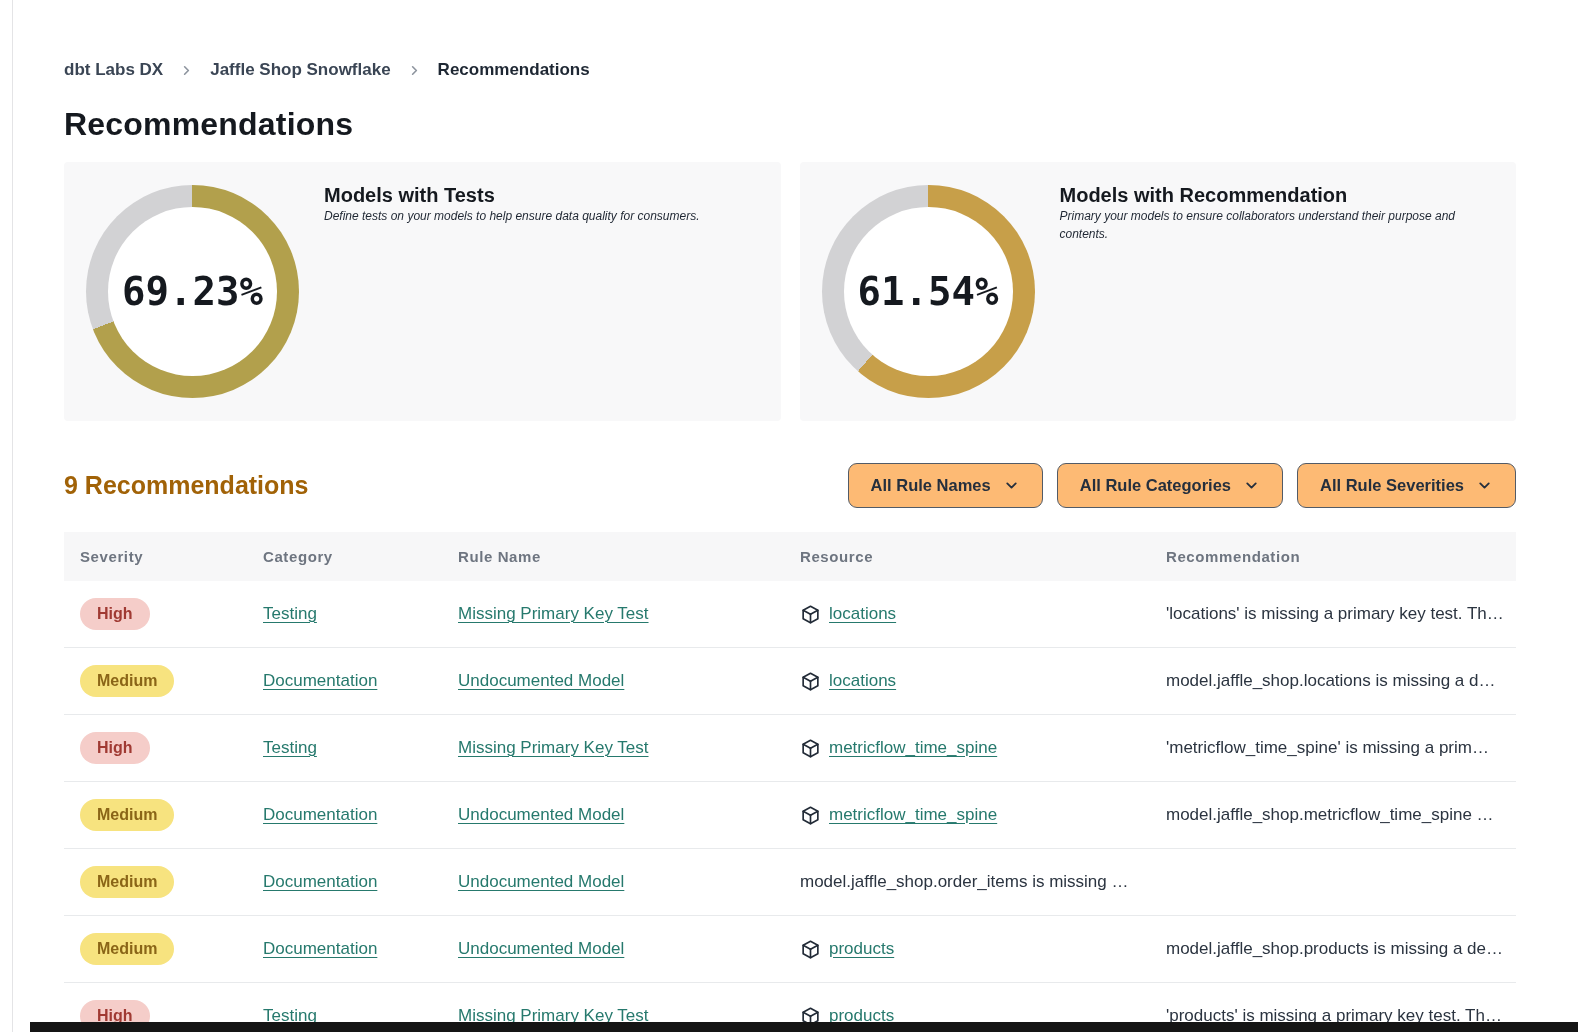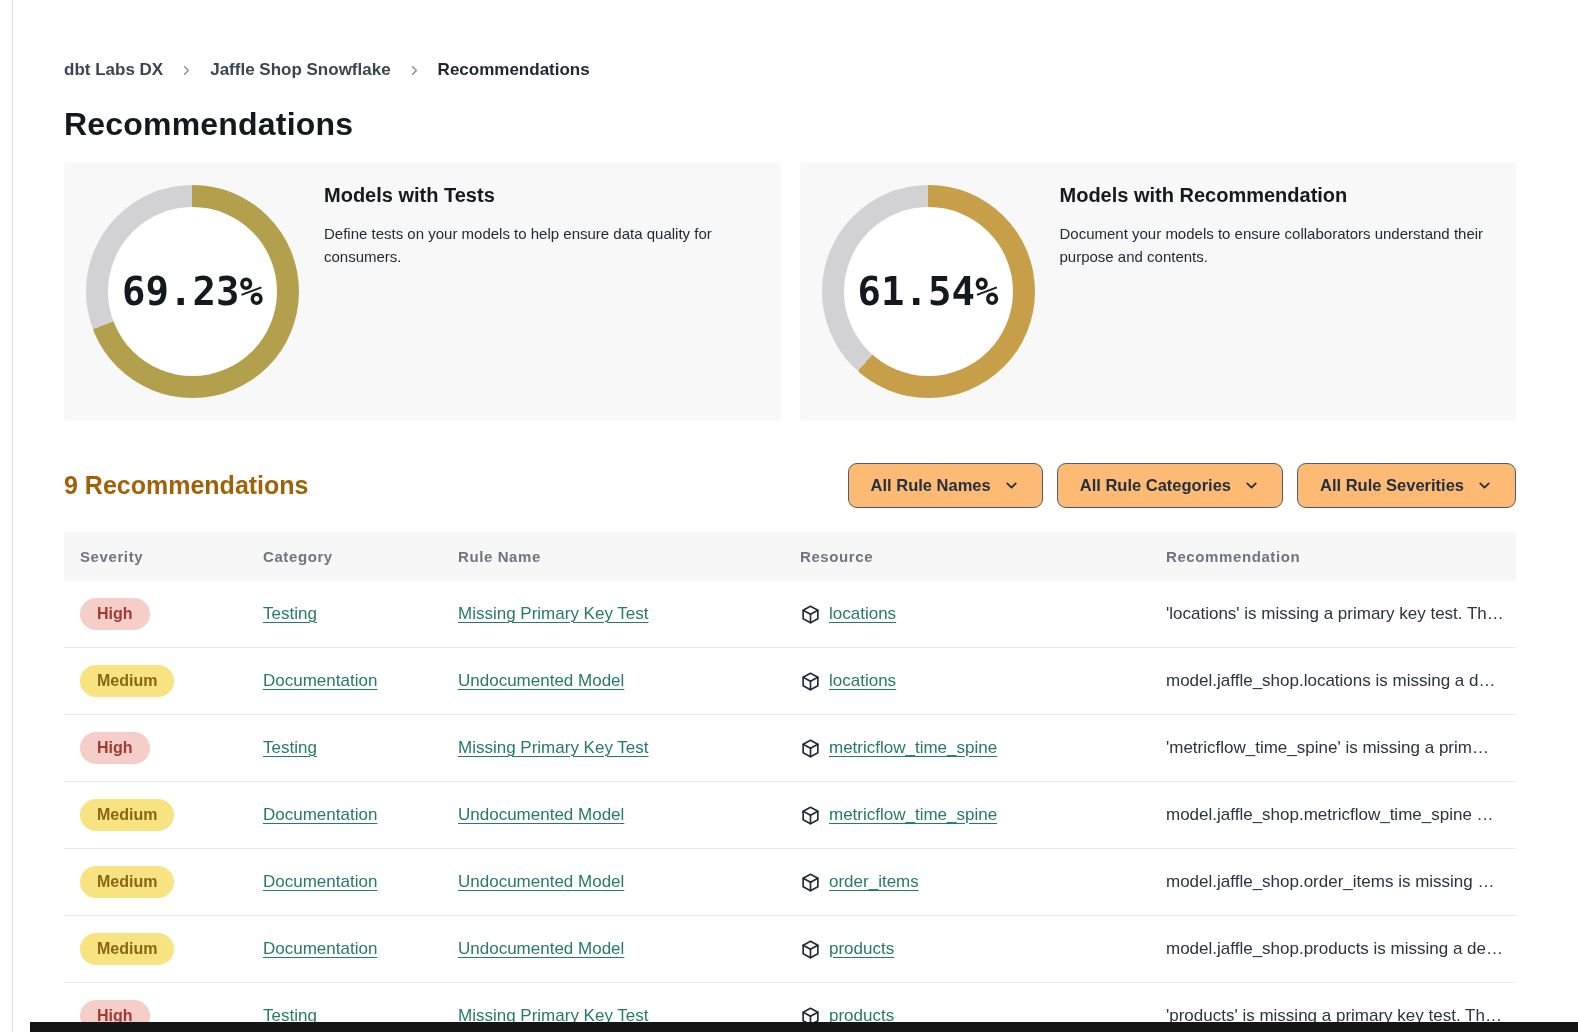--- a/index.html
+++ b/index.html
@@ -19,21 +19,21 @@
   
   .cards { display:flex; gap:19px; margin-top:19px; }
   .card { width:717px; height:259px; background:#f8f8f9; border-radius:4px; position:relative; }
   .donut-wrap { position:absolute; left:22px; top:23px; width:213px; height:213px; }
   .donut { width:213px; height:213px; border-radius:50%; position:relative; }
   .donut::after { content:""; position:absolute; inset:22px; background:#ffffff; border-radius:50%; }
   .donut-value { position:absolute; inset:0; display:flex; align-items:center; justify-content:center;
     font-family:"DejaVu Sans Mono","Liberation Mono",monospace; font-size:39px; font-weight:600; color:#15191f; z-index:2; }
   .card-text { position:absolute; left:260px; top:22px; width:430px; }
   .card-title { font-size:20px; font-weight:700; color:#15191f; }
-  .card-desc { margin-top:16px; font-size:15px; line-height:1.53; color:#1f2733; }
+  .card-desc { font-size:12px; line-height:1.53; color:#1f2733;font-style:italic; }
 
   
   .list-header { display:flex; align-items:center; justify-content:space-between; margin-top:42px; }
   .count-label { font-size:25px; font-weight:700; color:#a16207; }
   .filters { display:flex; gap:14px; }
   .filter-btn { display:flex; align-items:center; gap:12px; height:45px; padding:0 22px;
     background:#fdba74; border:1.5px solid #525b67; border-radius:9px;
     font-size:16.5px; font-weight:600; color:#252f3d; cursor:pointer; }
   .chev-down { display:flex; align-items:center; }
 
@@ -88,21 +88,21 @@
         <div class="card-desc">Define tests on your models to help ensure data quality for consumers.</div>
       </div>
     </div>
     <div class="card">
       <div class="donut-wrap">
         <div class="donut" style="background: conic-gradient(rgb(199, 159, 73) 0deg, rgb(199, 159, 73) 221.544deg, rgb(210, 210, 212) 221.544deg, rgb(210, 210, 212) 360deg);"></div>
         <div class="donut-value">61.54%</div>
       </div>
       <div class="card-text">
         <div class="card-title">Models with Recommendation</div>
-        <div class="card-desc">Document your models to ensure collaborators understand their purpose and contents.</div>
+        <div class="card-desc">Primary your models to ensure collaborators understand their purpose and contents.</div>
       </div>
     </div>
   </div>
 
   <div class="list-header">
     <div class="count-label">9 Recommendations</div>
     <div class="filters">
       <button class="filter-btn">
         <span>All Rule Names</span>
         <span class="chev-down">
@@ -204,30 +204,20 @@
       </span>
       <a class="link">metricflow_time_spine</a>
     </div>
     <div class="rec-text">model.jaffle_shop.metricflow_time_spine …</div>
   </div>
 
   <div class="trow">
     <div><span class="badge medium">Medium</span></div>
     <div><a class="link">Documentation</a></div>
     <div><a class="link">Undocumented Model</a></div>
-    <div class="resource-cell">
-      <span class="cube">
-        <svg width="21" height="21" viewBox="0 0 24 24" fill="none" stroke="currentColor" stroke-width="1.9" stroke-linecap="round" stroke-linejoin="round">
-          <path d="M12 2.6 L20.4 7.2 V16.8 L12 21.4 L3.6 16.8 V7.2 Z"></path>
-          <path d="M3.6 7.2 L12 11.8 L20.4 7.2"></path>
-          <path d="M12 11.8 V21.4"></path>
-        </svg>
-      </span>
-      <a class="link">order_items</a>
-    </div>
     <div class="rec-text">model.jaffle_shop.order_items is missing …</div>
   </div>
 
   <div class="trow">
     <div><span class="badge medium">Medium</span></div>
     <div><a class="link">Documentation</a></div>
     <div><a class="link">Undocumented Model</a></div>
     <div class="resource-cell">
       <span class="cube">
         <svg width="21" height="21" viewBox="0 0 24 24" fill="none" stroke="currentColor" stroke-width="1.9" stroke-linecap="round" stroke-linejoin="round">

